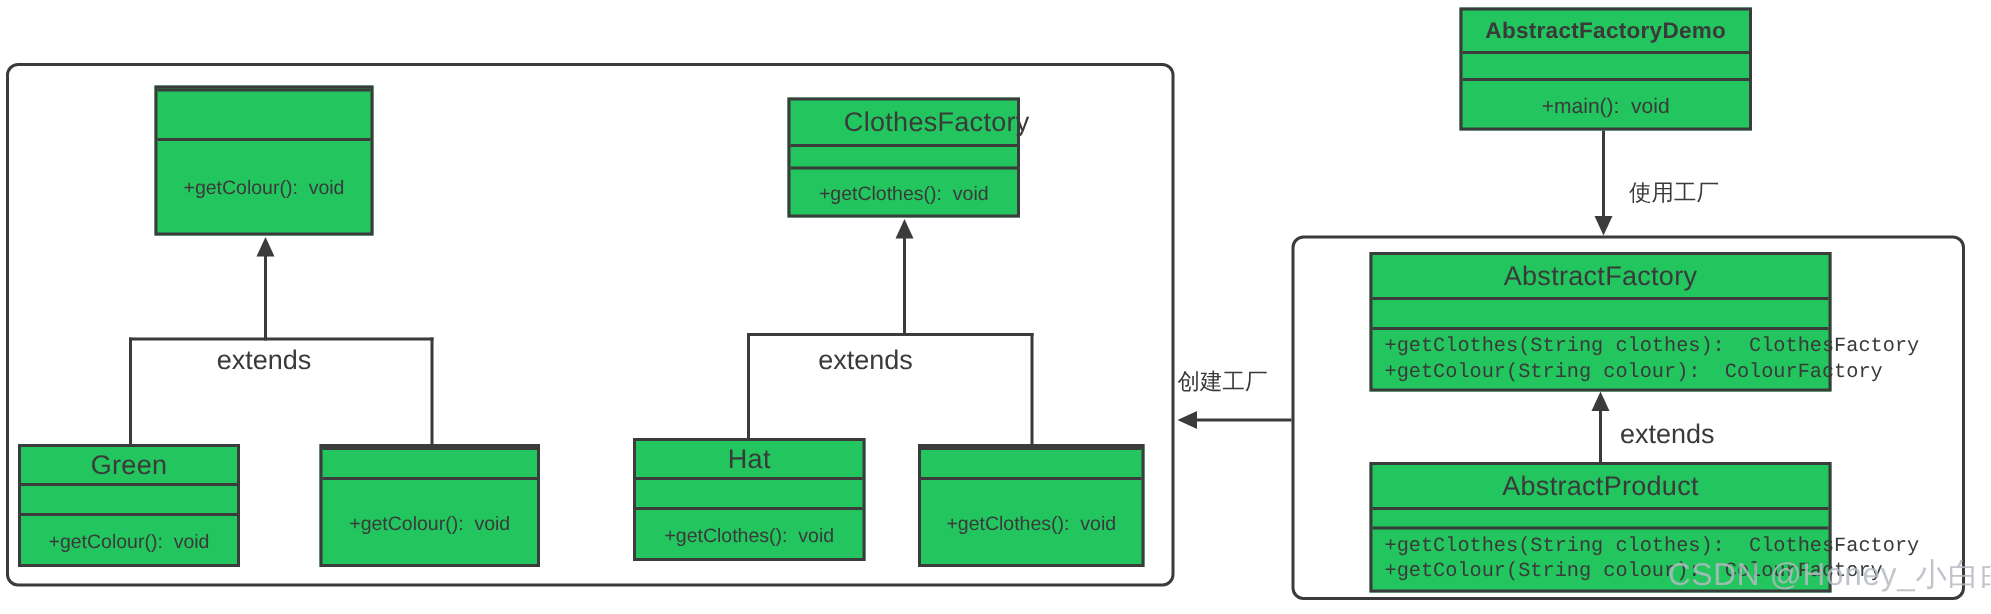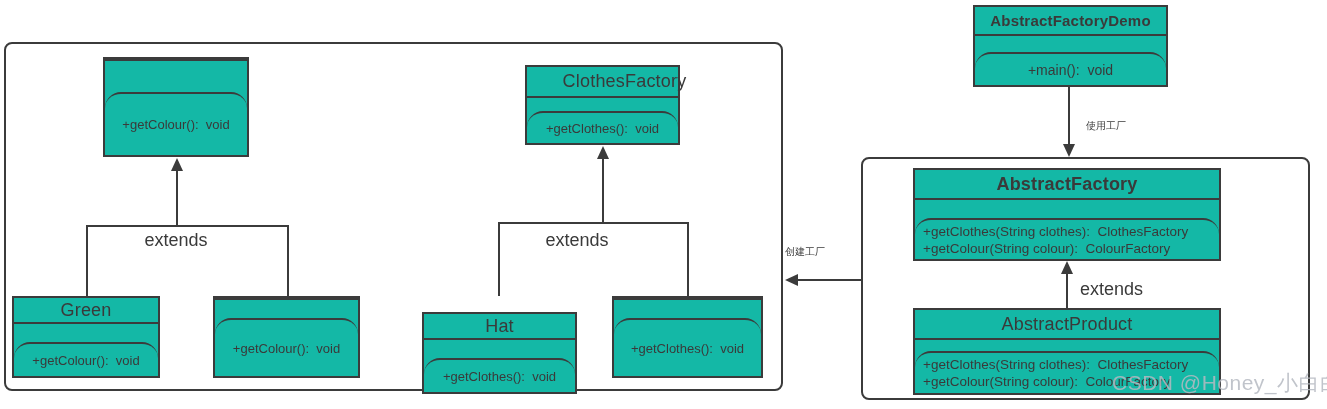--- a/index.html
+++ b/index.html
@@ -15,76 +15,75 @@
     overflow:hidden;
   }
   .frame{
     position:absolute;border:2px solid var(--line);border-radius:8px;
     background:transparent;box-sizing:border-box;
   }
   #frame-left{left:4px;top:42px;width:779px;height:349px;}
   #frame-right{left:861px;top:157px;width:449px;height:243px;}
 
   .uml-box{
-    position:absolute;border:2px solid var(--line);background:#14b8a6;
+    position:absolute;border:2px solid var(--line);background:#22c55e;
     display:flex;flex-direction:column;box-sizing:border-box;z-index:2;
   }
   .sec{box-sizing:border-box;}
   .title{
     display:flex;align-items:center;justify-content:center;
     font-size:18px;letter-spacing:.2px;
   }
   .attrs{border-top:2px solid var(--line);}
   .methods{
     border-top:2px solid var(--line);flex:1;
     display:flex;flex-direction:column;justify-content:center;align-items:center;
     font-size:13px;
-    border-radius:16px;
   }
-  .methods.la{align-items:flex-start;padding-left:8px;font-size:13.5px;line-height:17px;}
+  .methods.la{align-items:flex-start;padding-left:8px;font-size:13.5px;line-height:17px;font-family:Liberation Mono, monospace;}
   .method-line{white-space:pre;}
 
   #box-colour-factory{left:103px;top:57px;width:146px;height:100px;}
   #box-colour-factory .title{height:36px;}
   #box-colour-factory .attrs{height:33px;}
 
   #box-clothes-factory{left:525px;top:65px;width:155px;height:80px;}
   #box-clothes-factory .title{height:29px;padding-left:44px;}
   #box-clothes-factory .attrs{height:15px;}
 
   #box-green{left:12px;top:296px;width:148px;height:82px;}
   #box-red{left:213px;top:296px;width:147px;height:82px;}
-  #box-hat{left:422px;top:312px;width:155px;height:82px;}
+  #box-hat{left:422px;top:292px;width:155px;height:82px;}
   #box-jacket{left:612px;top:296px;width:151px;height:82px;}
   .sub .title{height:24px;}
   .sub .attrs{height:20px;}
 
   #box-demo{left:973px;top:5px;width:195px;height:82px;}
   #box-demo .title{height:27px;font-size:15px;font-weight:bold;}
   #box-demo .attrs{height:18px;}
   #box-demo .methods{font-size:14px;}
 
   #box-abstract-factory{left:913px;top:168px;width:308px;height:93px;}
-  #box-abstract-factory .title{height:28px;font-weight:bold;}
+  #box-abstract-factory .title{height:28px;}
   #box-abstract-factory .attrs{height:20px;}
 
   #box-abstract-product{left:913px;top:308px;width:308px;height:87px;}
   #box-abstract-product .title{height:28px;}
   #box-abstract-product .attrs{height:13px;}
 
   .hline,.vline{position:absolute;background:var(--line);z-index:1;}
   .hline{height:2px;}
   .vline{width:2px;}
   .arrow{position:absolute;width:0;height:0;z-index:1;}
   .arrow-up{border-left:6px solid transparent;border-right:6px solid transparent;border-bottom:13px solid var(--line);}
   .arrow-down{border-left:6px solid transparent;border-right:6px solid transparent;border-top:13px solid var(--line);}
   .arrow-left{border-top:6px solid transparent;border-bottom:6px solid transparent;border-right:13px solid var(--line);}
 
   .lbl{position:absolute;z-index:3;font-size:18px;color:var(--text);}
-  .lbl-cn{font-size:10px;}
+  .lbl-cn{font-size:15px;}
   .lbl-c{text-align:center;}
 
   #watermark{
     position:absolute;left:1112px;top:369px;z-index:9;
     font-size:21px;color:var(--watermark);opacity:.85;letter-spacing:.5px;
     white-space:nowrap;
   }
 </style>
 </head>
 <body>

